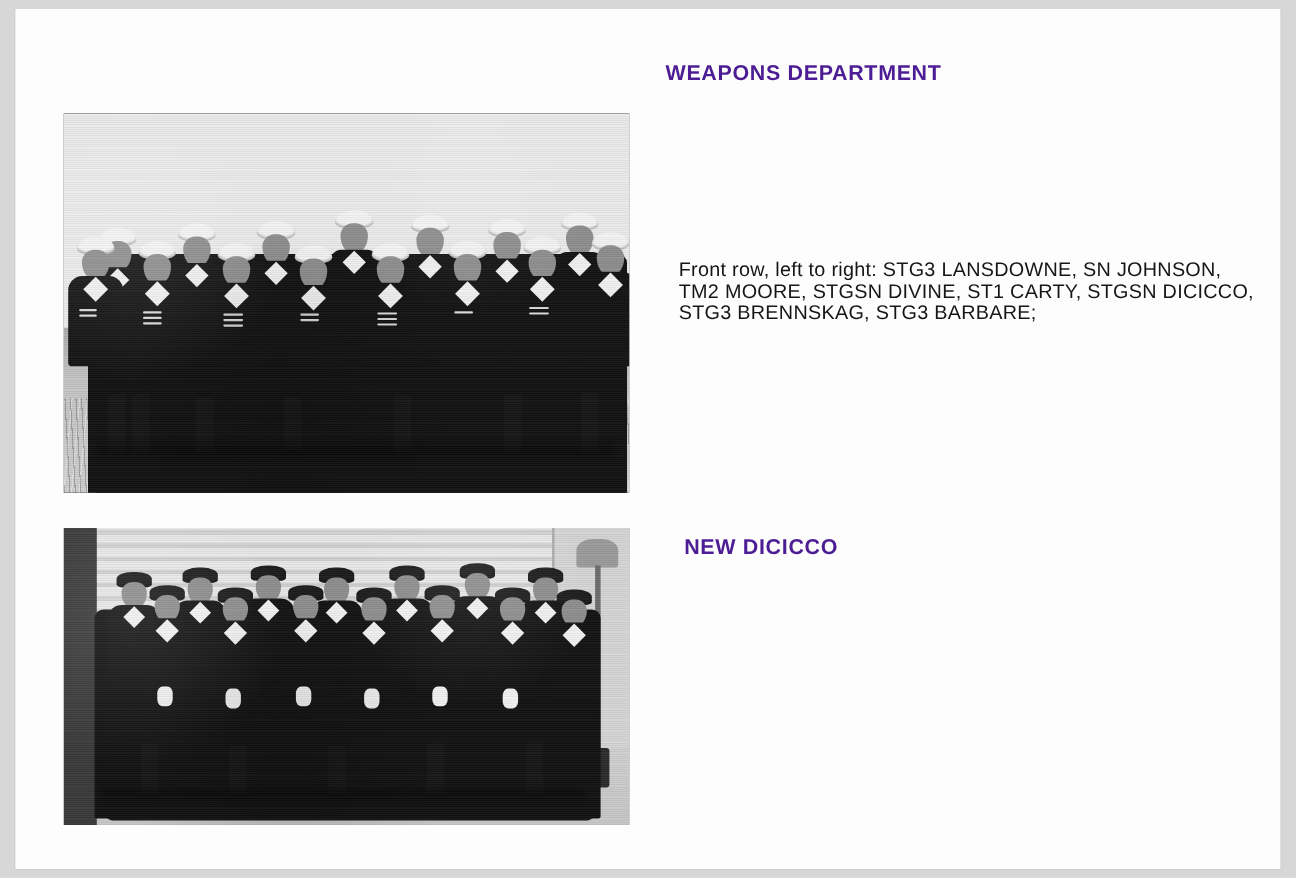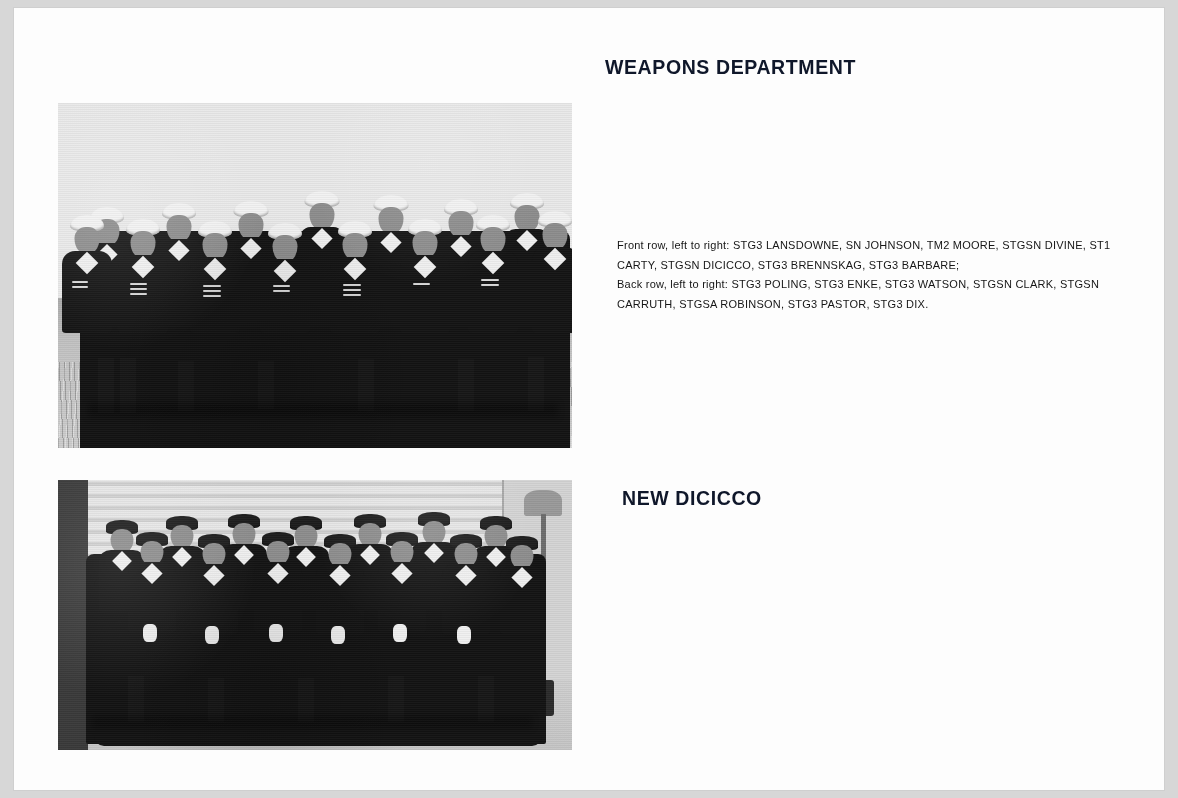--- a/index.html
+++ b/index.html
@@ -138,26 +138,26 @@
     position: absolute;
     background: #6d6d6d;
   }
 
   
   .heading {
     position: absolute;
     font-size: 19.5px;
     font-weight: bold;
     letter-spacing: 0.6px;
-    color: #0f172a;
+    color: #4c1d95;
     white-space: nowrap;
   }
   .caption {
     position: absolute;
-    font-size: 11px;
+    font-size: 18px;
     line-height: 19.5px;
     color: #161616;
     letter-spacing: 0.25px;
     width: 535px;
   }
   .caption .line { white-space: normal; }
 </style>
 </head>
 <body>
 
@@ -300,21 +300,20 @@
         <div style="position:absolute; left:30px; top:300px; width:470px; height:14px;
                     background:rgba(0,0,0,0.30); filter:blur(3px);"></div>
       </div>
 
       <div class="grain"></div>
       <div class="noise"></div>
     </div>
 
     <div class="caption" style="left:603px; top:228px;">
       <div class="line">Front row, left to right: STG3 LANSDOWNE, SN JOHNSON, TM2 MOORE, STGSN DIVINE, ST1 CARTY, STGSN DICICCO, STG3 BRENNSKAG, STG3 BARBARE;</div>
-      <div class="line">Back row, left to right: STG3 POLING, STG3 ENKE, STG3 WATSON, STGSN CLARK, STGSN CARRUTH, STGSA ROBINSON, STG3 PASTOR, STG3 DIX.</div>
     </div>
   </div>
 
   <div class="section">
 
     <div class="heading" style="left:608px; top:479px;">NEW DICICCO</div>
 
     <div class="photo" style="left:44px; top:472px; width:514px; height:270px;">
       <div class="photo2-wall" style="height:150px;"></div>
       <div class="photo2-deck" style="height:130px;

